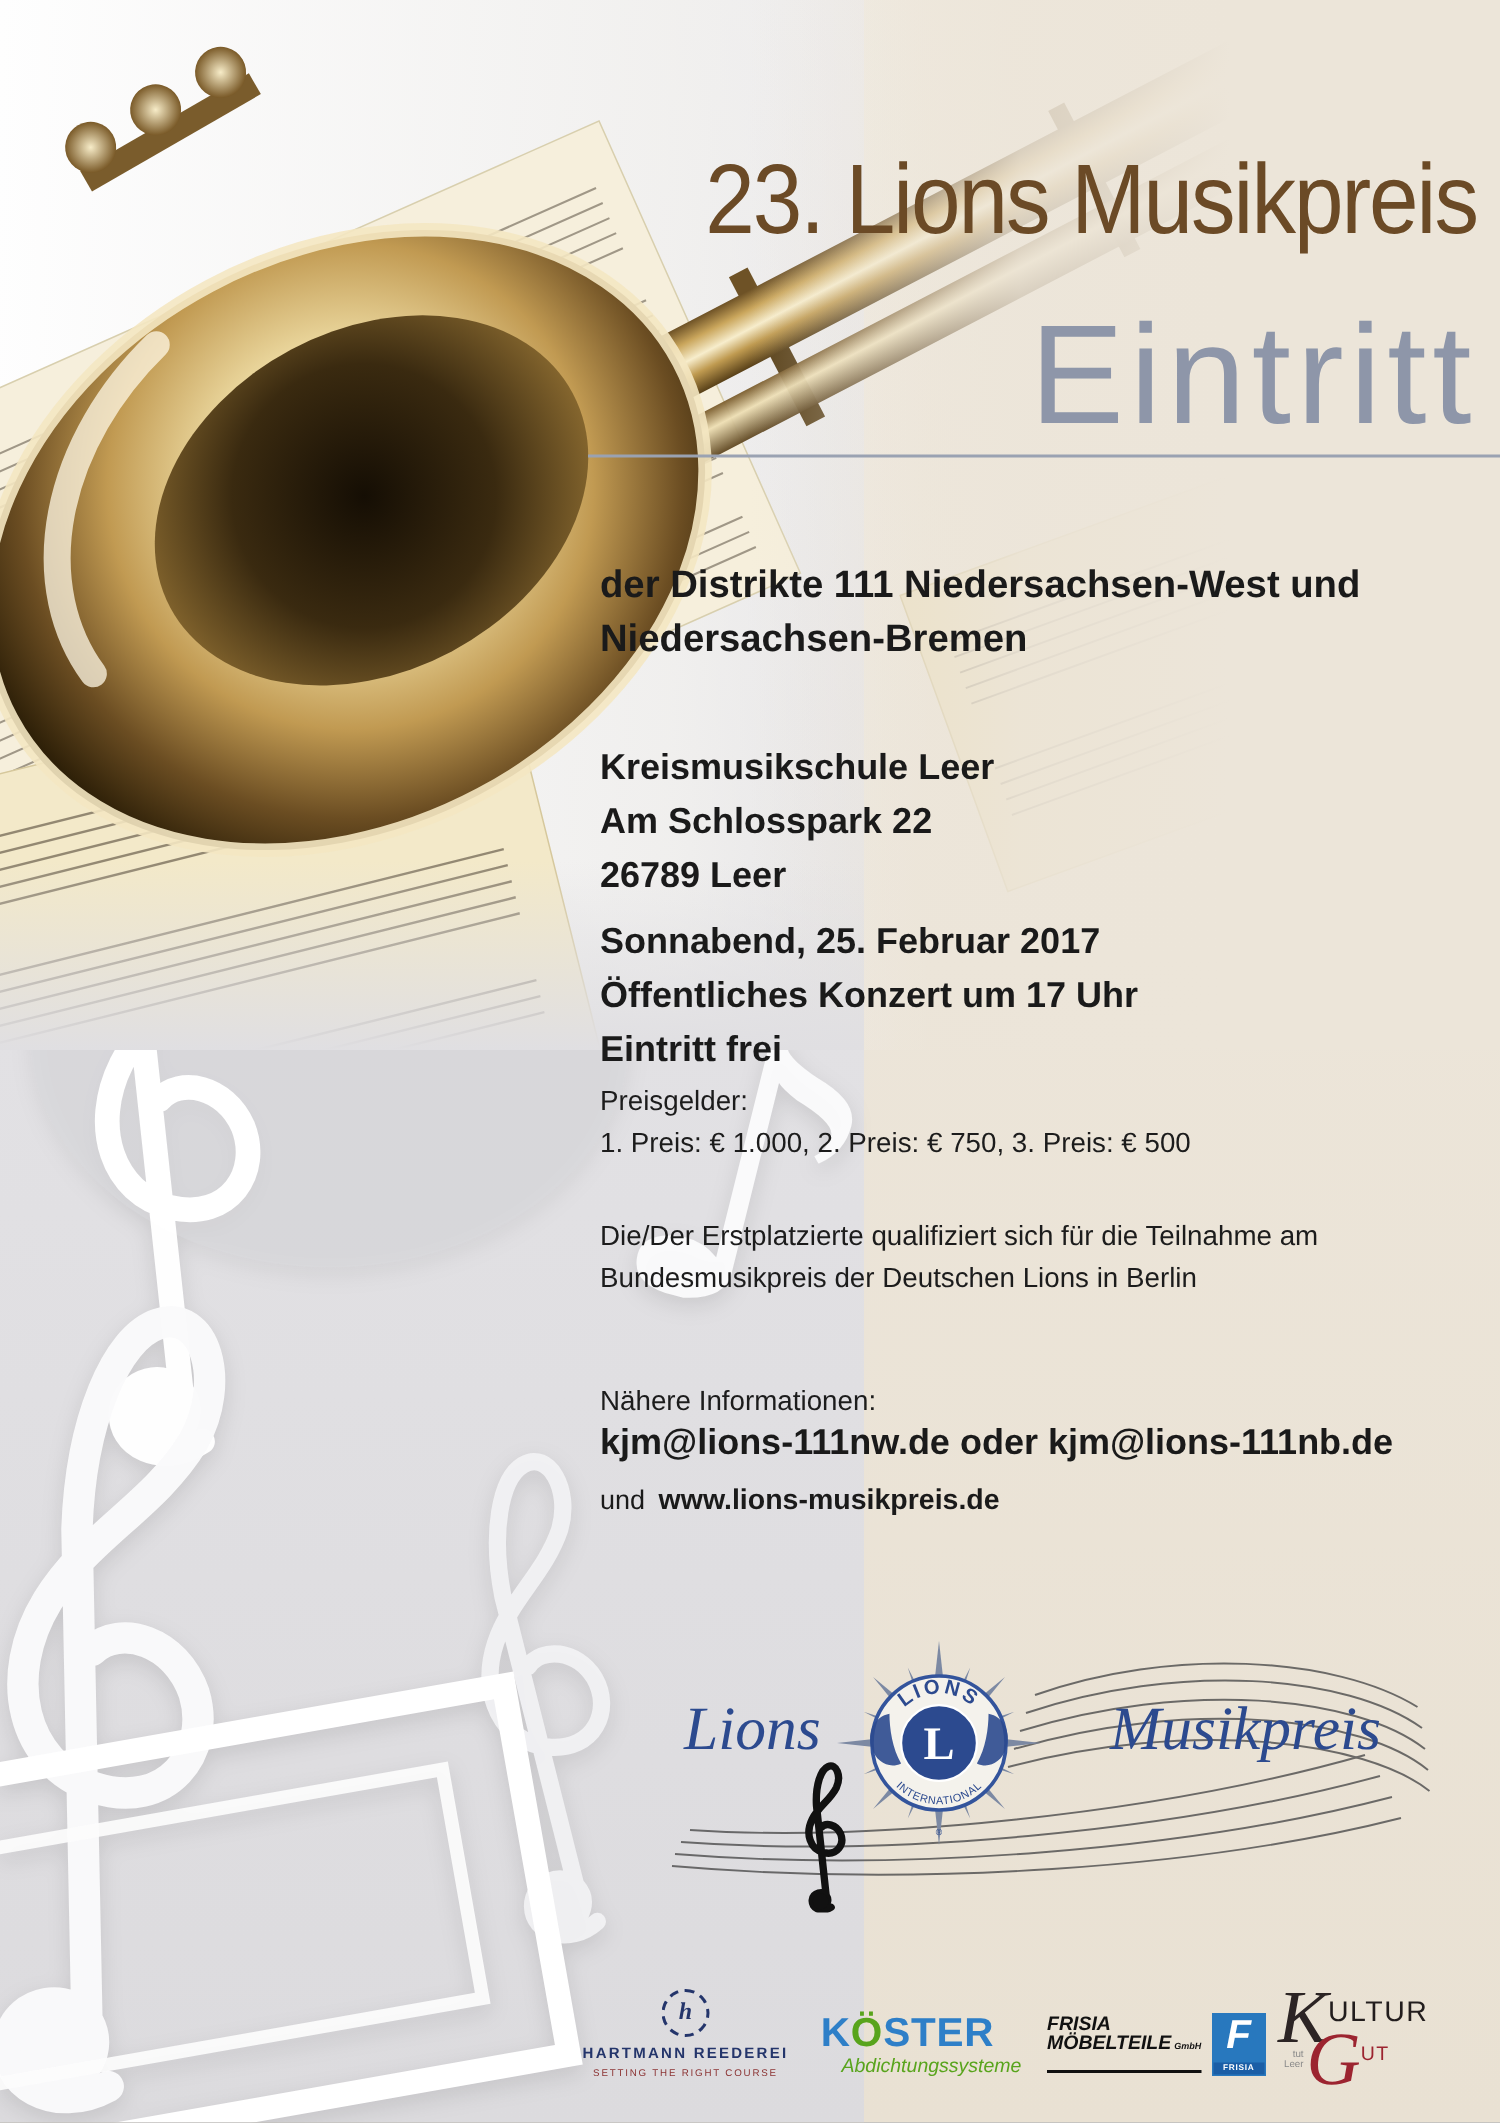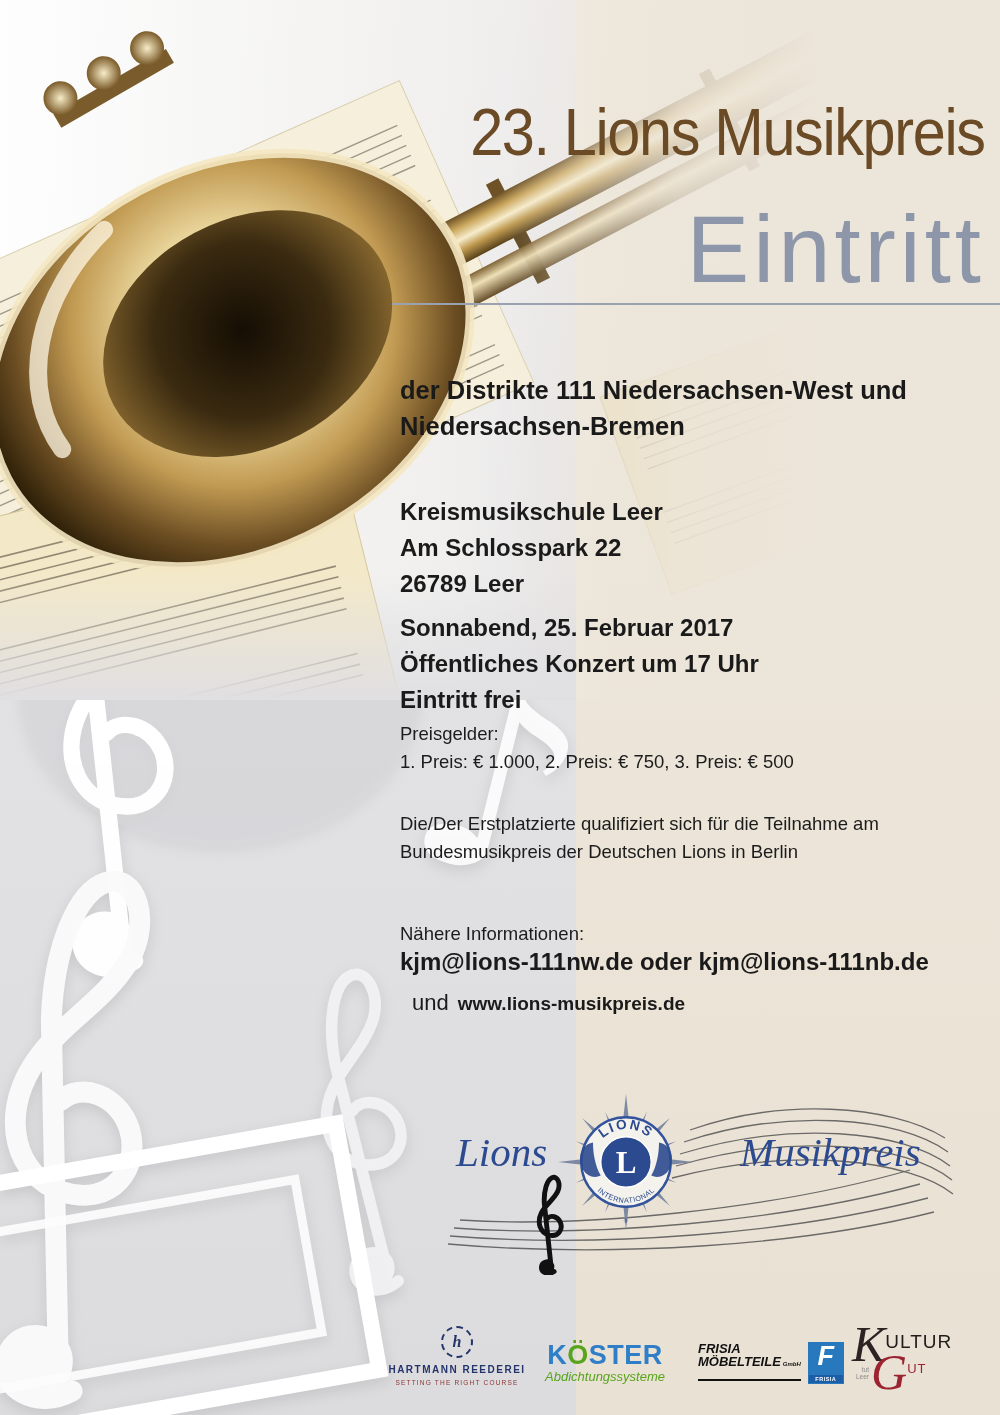--- a/index.html
+++ b/index.html
@@ -21,21 +21,21 @@
   .subtitle .l2{text-align:left;}
   .block-bold{position:absolute;left:400px;font-size:24px;font-weight:bold;line-height:36px;}
   .venue{top:494px;}
   .event{top:610px;}
   .block-reg{position:absolute;left:400px;font-size:18.5px;line-height:28px;color:#1c1c1c;}
   .prizes{top:720px;}
   .qual{top:810px;}
   .contact-h{top:920px;}
   .emails{position:absolute;left:400px;top:948px;font-size:24px;font-weight:bold;}
   .siteline{position:absolute;left:400px;top:990px;display:flex;align-items:baseline;gap:9px;}
-  .siteline .und{font-size:22px;margin-left:12px;}
+  .siteline .und{font-size:18px;}
   .siteline .site{font-size:19px;font-weight:bold;}
   
   .logoblock{position:absolute;left:440px;top:1092px;width:520px;height:185px;}
   .logoblock .word{position:absolute;font-family:"Liberation Serif",serif;font-style:italic;
         font-size:41px;color:#2c4a8f;}
   .word-lions{left:16px;top:36px;}
   .word-musik{left:300px;top:36px;}
   .emblem{position:absolute;left:118px;top:0px;}
   .logoclef{position:absolute;left:90px;top:78px;}
   .swirl{position:absolute;left:0;top:0;}
@@ -44,21 +44,21 @@
   .sponsor{position:absolute;top:1326px;}
   .sp-hartmann{left:388px;width:138px;text-align:center;color:#24356b;}
   .sp-circle{width:28px;height:28px;margin:0 auto;border:2px dashed #24356b;border-radius:50%;
         display:flex;align-items:center;justify-content:center;}
   .sp-circle span{font-family:"Liberation Serif",serif;font-style:italic;font-weight:bold;font-size:16px;}
   .sp-hname{margin-top:6px;font-size:10px;font-weight:bold;letter-spacing:1.5px;white-space:nowrap;}
   .sp-htag{margin-top:4px;font-size:6.5px;letter-spacing:1.2px;color:#8c3434;white-space:nowrap;}
   .sp-koester{left:545px;width:120px;top:1340px;text-align:center;}
   .sp-kline{font-size:27px;font-weight:800;color:#2e7fc8;letter-spacing:.5px;}
   .sp-kline .oe{color:#58a41c;}
-  .sp-ktag{font-size:13px;font-style:italic;color:#58a41c;text-align:right;margin-top:-2px;}
+  .sp-ktag{font-size:13px;font-style:italic;color:#58a41c;text-align:right;margin-top:-2px;margin-left:16px;}
   .sp-frisia{left:698px;width:130px;top:1342px;display:flex;gap:7px;align-items:flex-start;}
   .fr-l1,.fr-l2{font-size:13px;font-weight:800;font-style:italic;color:#111;line-height:13px;white-space:nowrap;}
   .fr-gmbh{font-size:6px;font-weight:bold;margin-left:2px;}
   .fr-rule{height:2px;background:#111;margin-top:8px;}
   .fr-badge{position:relative;width:36px;height:42px;background:#2878be;flex:0 0 auto;}
   .fr-badge .f{position:absolute;top:-1px;left:0;right:0;text-align:center;color:#fff;
         font-size:27px;font-weight:800;font-style:italic;}
   .fr-badge .lbl{position:absolute;left:1px;right:1px;bottom:1px;background:#1b5ea6;color:#fff;
         font-size:5.5px;font-weight:bold;text-align:center;letter-spacing:.5px;padding:1px 0;}
   .sp-kultur{left:852px;width:115px;top:1322px;}

